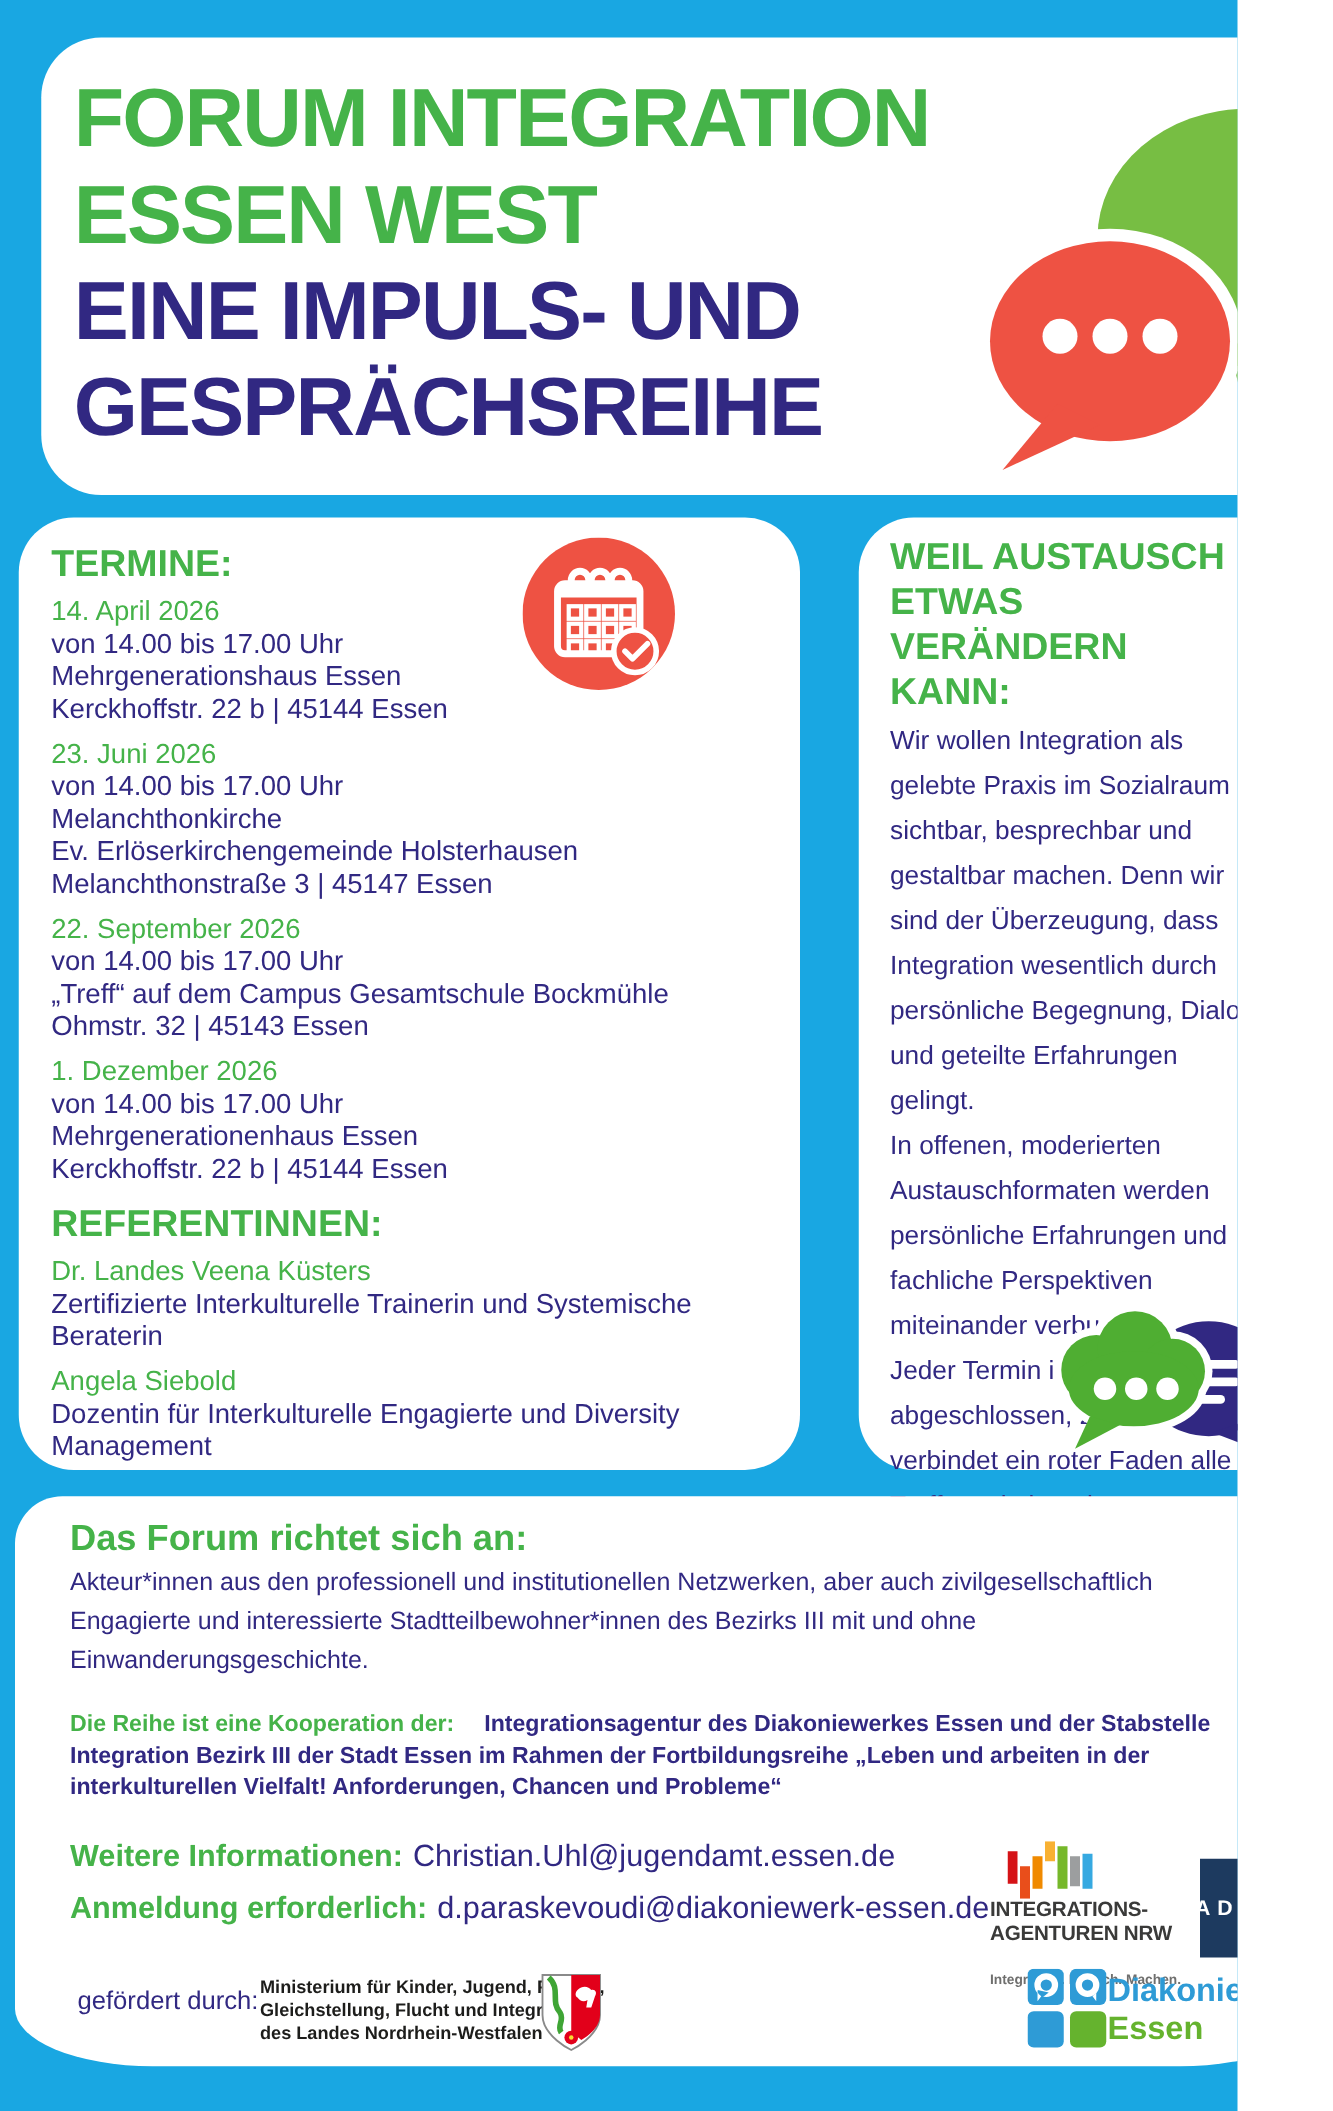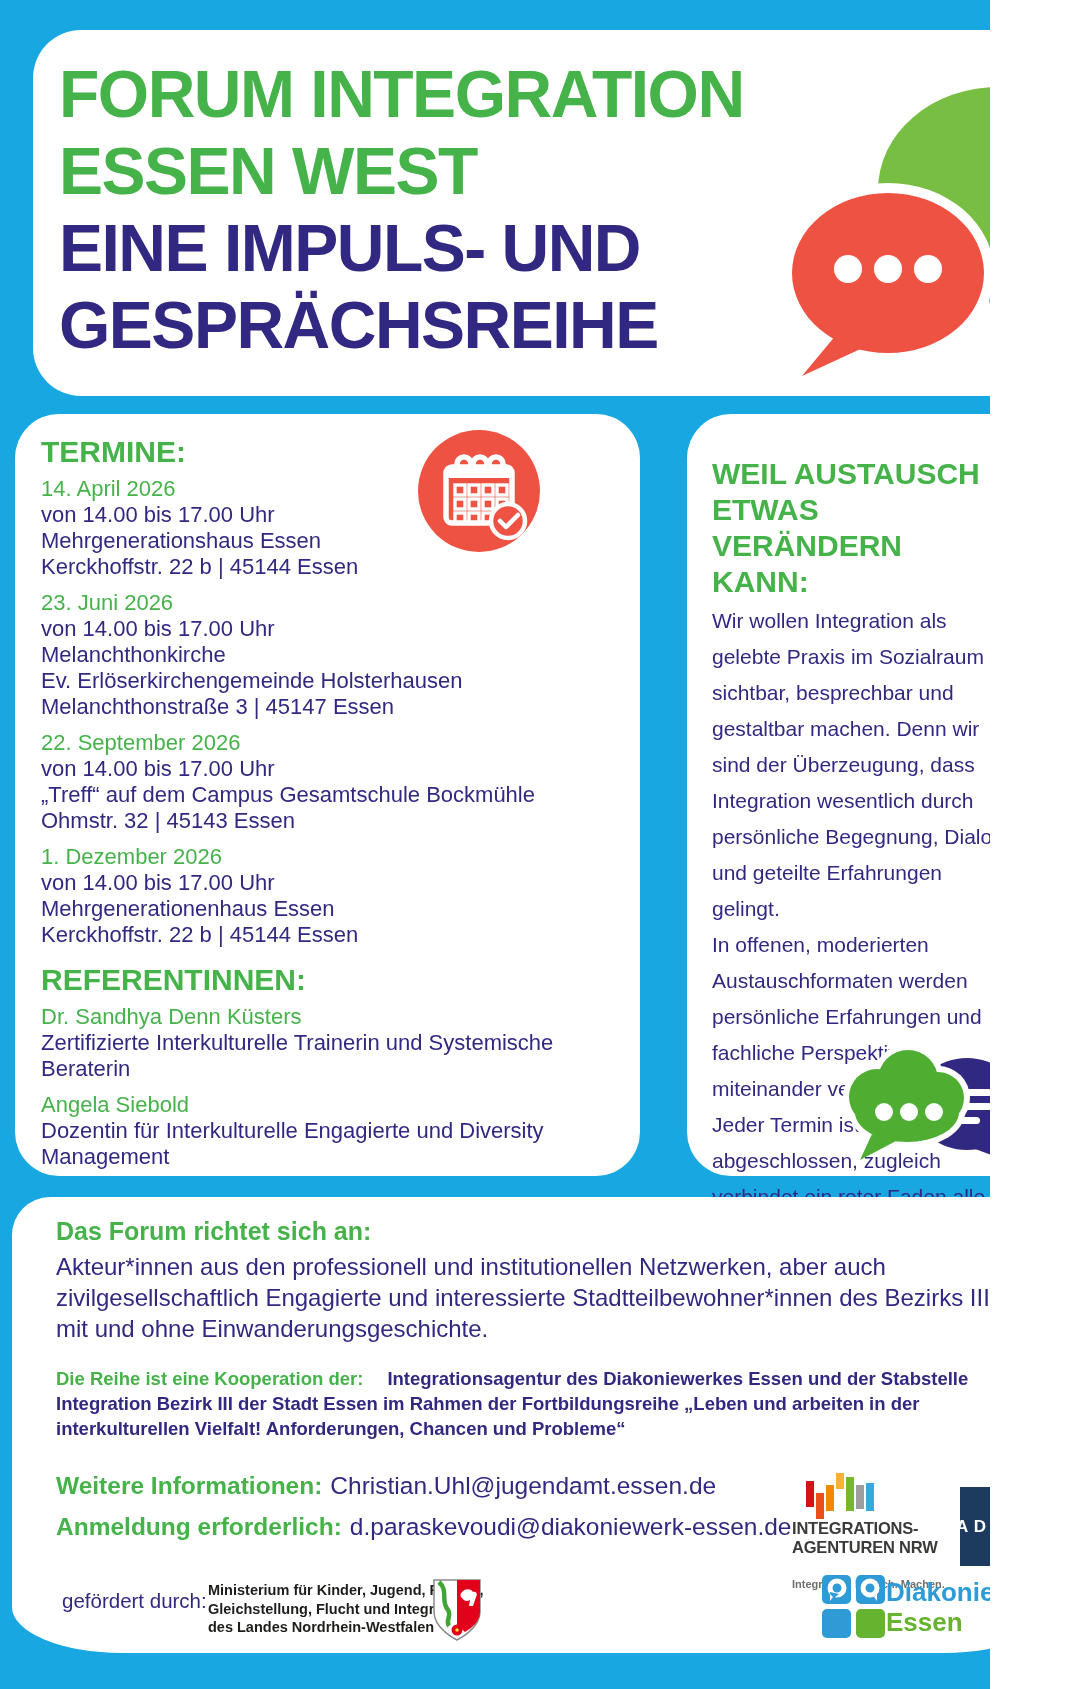--- a/index.html
+++ b/index.html
@@ -23,32 +23,32 @@
   .event{margin-bottom:10px;font-size:22px;font-weight:500;line-height:26px;color:var(--navy);}
   .event-date{color:var(--green);}
   .pre{white-space:pre-line;}
   .speaker{margin-bottom:10px;font-size:22px;font-weight:500;line-height:26px;color:var(--navy);}
   .speaker-name{color:var(--green);}
   .speaker-role{max-width:520px;}
   .calendar-badge{position:absolute;top:16px;right:100px;width:122px;height:122px;}
   .ref-heading{margin-top:12px;}
 
   
-  .right-card{left:687px;top:414px;width:349px;height:762px;border-radius:44px;padding:42px 22px 0 25px;}
+  .right-card{left:687px;top:414px;width:349px;height:762px;border-radius:44px;padding:14px 22px 0 25px;}
   .why-heading{font-size:30px;font-weight:bold;color:var(--green);line-height:36px;margin-bottom:3px;}
   .why-body{font-size:21px;font-weight:500;color:var(--navy);line-height:36px;}
   .bubbles-right{position:absolute;right:14px;bottom:8px;}
 
   
   .bottom-section{position:absolute;left:12px;top:1197px;width:1042px;height:456px;background:#fff;
     border-top-left-radius:38px;border-top-right-radius:38px;
     border-bottom-left-radius:110px 46px;border-bottom-right-radius:110px 46px;
     padding:16px 44px 0 44px;}
-  .audience-heading{font-size:25px;font-weight:bold;color:var(--green);line-height:36px;}
-  .audience-body{font-size:24px;font-weight:500;color:var(--navy);line-height:31px;max-width:1000px;margin-top:2px;}
+  .audience-heading{font-size:29px;font-weight:bold;color:var(--green);line-height:36px;}
+  .audience-body{font-size:20px;font-weight:500;color:var(--navy);line-height:31px;max-width:1000px;margin-top:2px;}
   .coop{margin-top:22px;font-size:18.5px;line-height:25px;max-width:990px;}
   .coop-label{color:var(--green);font-weight:bold;margin-right:24px;}
   .coop-body{color:var(--navy);font-weight:600;}
   .contact{margin-top:24px;}
   .contact-line{font-size:24.5px;line-height:41px;}
   .contact-label{color:var(--green);font-weight:600;margin-right:8px;}
   .email{color:var(--navy);font-weight:500;text-decoration:none;}
 
   
   .logo-integration{position:absolute;left:780px;top:276px;width:175px;}
@@ -118,21 +118,21 @@
     <div class="event">
       <div class="event-date">1. Dezember 2026</div>
       <div class="pre">von 14.00 bis 17.00 Uhr
 Mehrgenerationenhaus Essen
 Kerckhoffstr. 22 b | 45144 Essen</div>
     </div>
 
     <div class="section-heading ref-heading">REFERENTINNEN:</div>
 
     <div class="speaker">
-      <div class="speaker-name">Dr. Sandhya Denn Küsters</div>
+      <div class="speaker-name">Dr. Landes Veena Küsters</div>
       <div class="speaker-role">Zertifizierte Interkulturelle Trainerin und Systemische Beraterin</div>
     </div>
     <div class="speaker">
       <div class="speaker-name">Angela Siebold</div>
       <div class="speaker-role">Dozentin für Interkulturelle Engagierte und Diversity Management</div>
     </div>
 
     <span class="calendar-badge">
       <svg width="122" height="122" viewBox="0 0 122 122">
         <circle cx="61" cy="61" r="61" fill="#EE5243"></circle>

